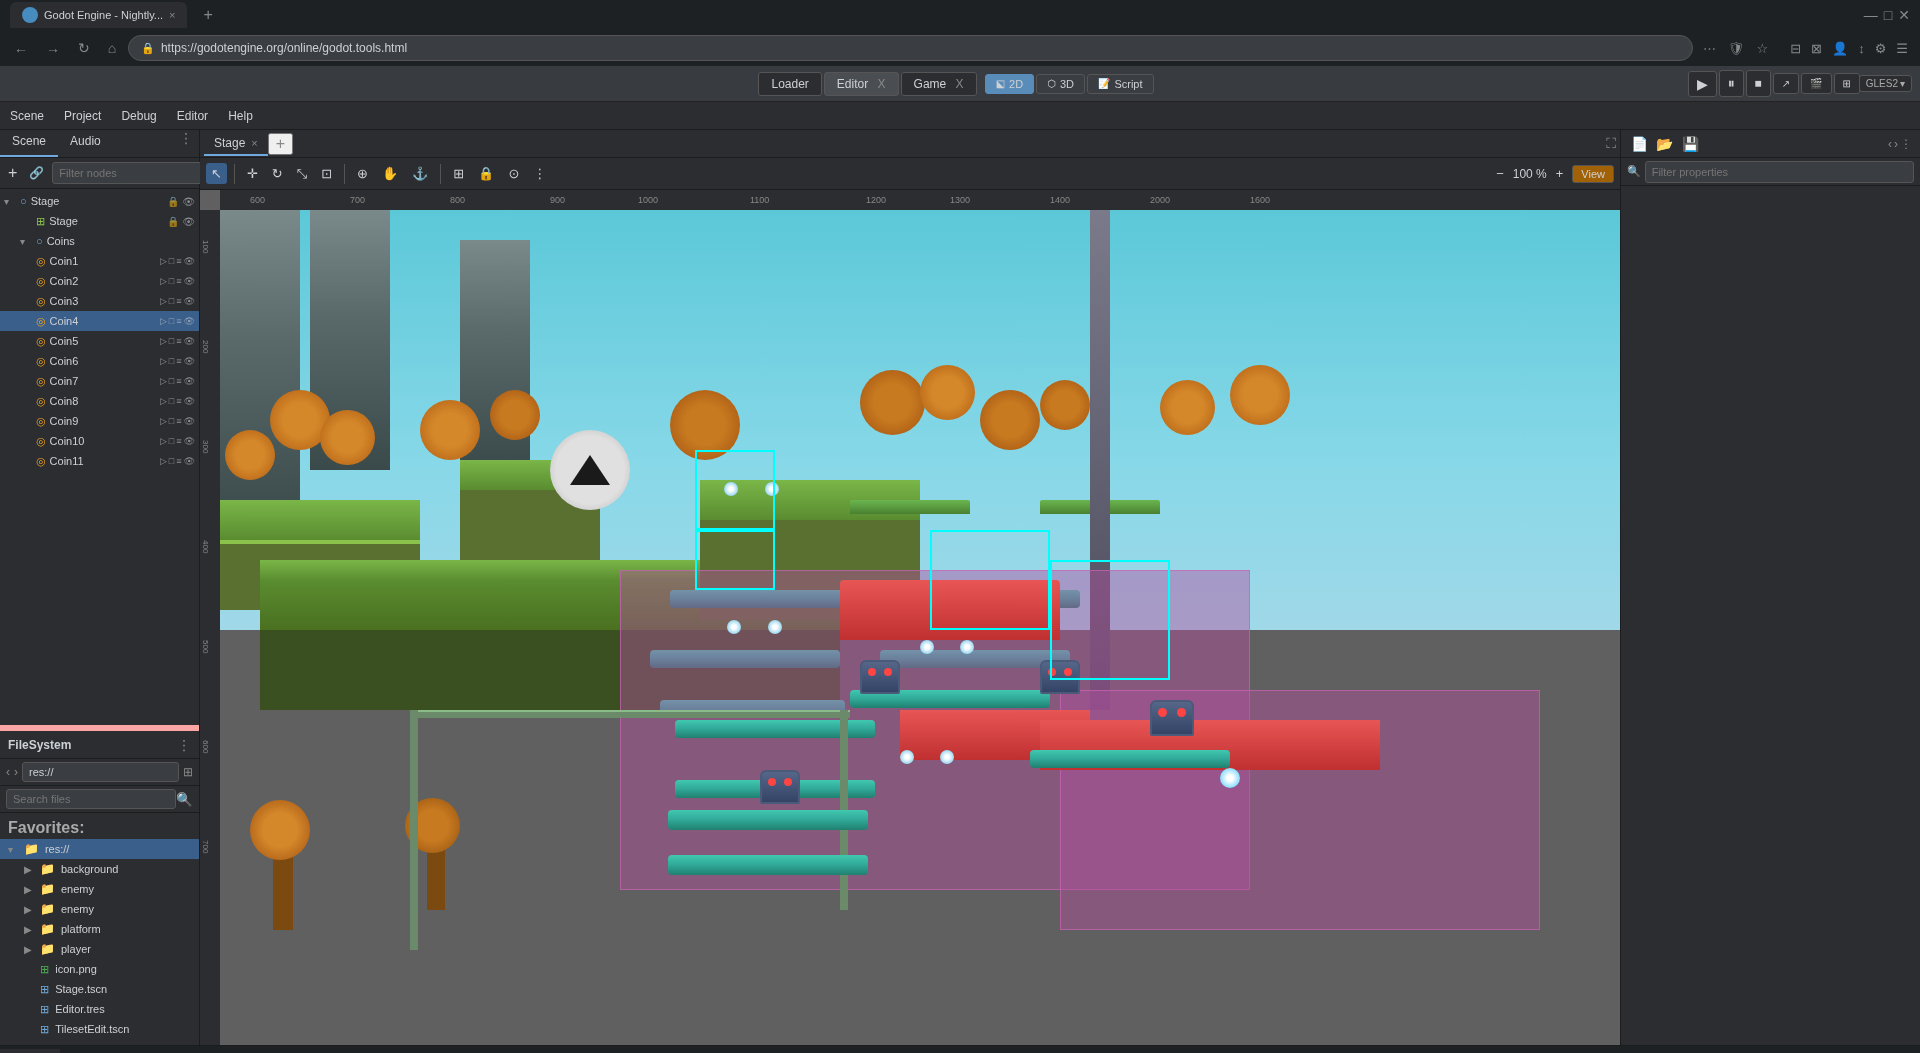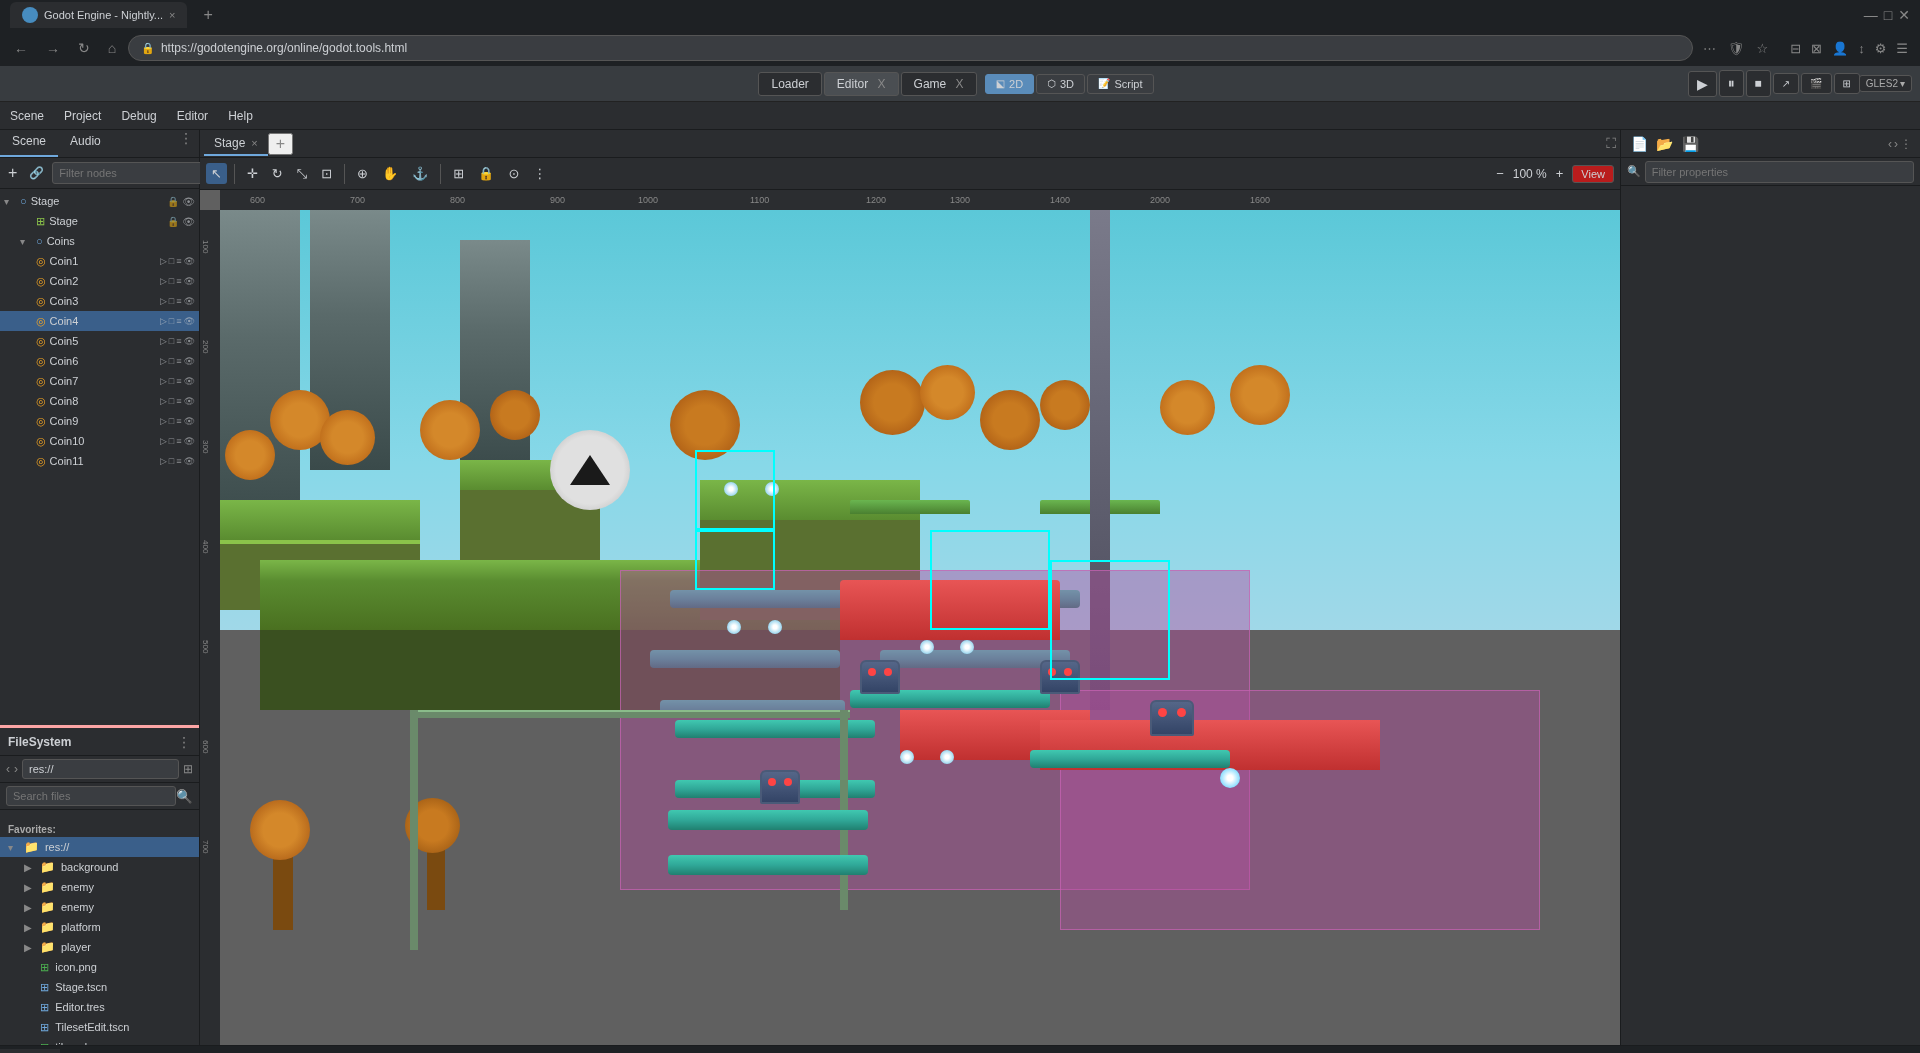--- a/index.html
+++ b/index.html
@@ -52,51 +52,51 @@
     .search-icon-btn { background: none; border: none; color: #888; cursor: pointer; font-size: 12px; }
 
     
     .scene-tree { flex: 1; overflow-y: auto; padding: 2px 0; }
     .tree-item { display: flex; align-items: center; gap: 4px; padding: 1px 4px; cursor: pointer; font-size: 11px; color: #cdd0d4; height: 20px; }
     .tree-item.selected { background: #3a5f8a; }
     .tree-arrow { color: #888; font-size: 10px; width: 12px; }
     .node-actions { margin-left: auto; display: flex; gap: 2px; opacity: 0.6; font-size: 10px; }
 
     
-    .filesystem-panel { border-top: 3px solid #fca5a5; height: 320px; display: flex; flex-direction: column; }
+    .filesystem-panel { border-top: 6px solid #fca5a5; height: 320px; display: flex; flex-direction: column; }
     .fs-header { display: flex; align-items: center; justify-content: space-between; padding: 4px 8px; border-bottom: 1px solid #1a1c1e; height: 28px; }
     .fs-title { font-size: 12px; color: #cdd0d4; font-weight: bold; }
     .fs-nav-btn { background: none; border: none; color: #888; cursor: pointer; font-size: 12px; }
     .fs-path-bar { display: flex; align-items: center; padding: 3px 6px; border-bottom: 1px solid #1a1c1e; gap: 4px; }
     .fs-path { background: #3a3d41; border: 1px solid #555; border-radius: 3px; flex: 1; padding: 1px 6px; color: #cdd0d4; font-size: 11px; height: 20px; }
     .fs-grid-btn { color: #888; cursor: pointer; font-size: 12px; }
     .fs-search { display: flex; align-items: center; padding: 3px 6px; border-bottom: 1px solid #1a1c1e; }
     .fs-search-input { background: #3a3d41; border: 1px solid #555; border-radius: 3px; flex: 1; padding: 2px 6px; color: #cdd0d4; font-size: 11px; height: 20px; }
     .fs-search-btn { background: none; border: none; color: #888; cursor: pointer; }
     .fs-content { flex: 1; overflow-y: auto; padding: 4px 0; }
-    .fs-section { padding: 2px 8px; font-size: 10px; color: #aaa; font-weight: bold; margin-top: 8px; }
+    .fs-section { padding: 2px 8px; font-size: 16px; color: #aaa; font-weight: bold; }
     .fs-item { display: flex; align-items: center; gap: 6px; padding: 2px 8px; cursor: pointer; font-size: 11px; color: #cdd0d4; height: 20px; }
     .fs-item.selected { background: #3a5f8a; }
     .fs-folder-icon { color: #f5a623; font-size: 12px; }
     .fs-arrow { color: #888; font-size: 10px; width: 10px; }
 
     
     .center-panel { flex: 1; display: flex; flex-direction: column; background: #1a1c1e; }
     .viewport-tabs { display: flex; align-items: center; background: #2b2d30; border-bottom: 1px solid #1a1c1e; height: 28px; padding: 0 4px; }
     .viewport-tab { display: flex; align-items: center; gap: 6px; padding: 4px 10px; font-size: 12px; color: #cdd0d4; cursor: pointer; border-bottom: 2px solid #6fa8dc; }
     .viewport-tab-close { color: #888; font-size: 11px; }
     .viewport-add-btn { color: #888; font-size: 16px; cursor: pointer; padding: 0 6px; }
 
     
     .viewport-toolbar { background: #2b2d30; height: 32px; display: flex; align-items: center; gap: 4px; padding: 0 6px; border-bottom: 1px solid #1a1c1e; }
     .vp-tool { background: none; border: none; color: #cdd0d4; cursor: pointer; padding: 3px 5px; border-radius: 3px; font-size: 13px; }
     .vp-tool.active { background: #3a5f8a; }
     .vp-separator { width: 1px; height: 20px; background: #555; margin: 0 3px; }
     .vp-zoom { display: flex; align-items: center; gap: 4px; margin-left: auto; font-size: 12px; color: #cdd0d4; }
-    .view-btn { background: #b91c1c; border: 1px solid #555; border-radius: 3px; padding: 2px 8px; font-size: 11px; color: #cdd0d4; cursor: pointer; }
+    .view-btn { background: #a16207; border: 1px solid #555; border-radius: 3px; padding: 2px 8px; font-size: 11px; color: #cdd0d4; cursor: pointer; }
 
     
     .viewport-canvas { flex: 1; background: #606060; position: relative; overflow: hidden; }
     .canvas-ruler-h { position: absolute; top: 0; left: 20px; right: 0; height: 20px; background: #2b2d30; display: flex; align-items: center; overflow: hidden; }
     .canvas-ruler-v { position: absolute; top: 20px; left: 0; bottom: 0; width: 20px; background: #2b2d30; }
     .ruler-mark { position: absolute; font-size: 9px; color: #888; }
     .canvas-area { position: absolute; top: 20px; left: 20px; right: 0; bottom: 0; overflow: hidden; }
 
     
     .right-panel { width: 300px; background: #2b2d30; border-left: 1px solid #1a1c1e; display: flex; flex-direction: column; }

